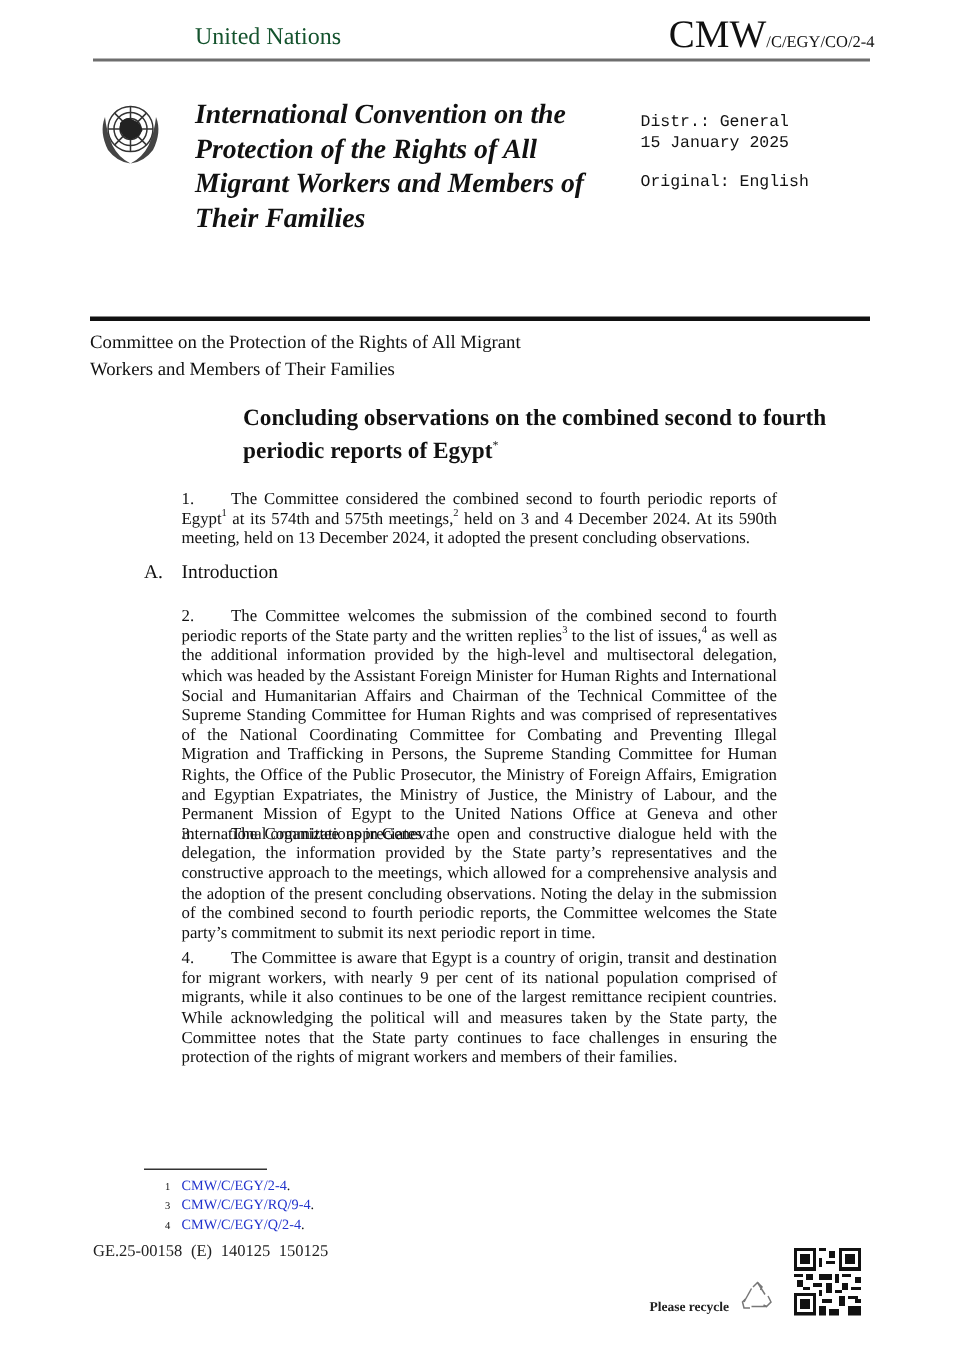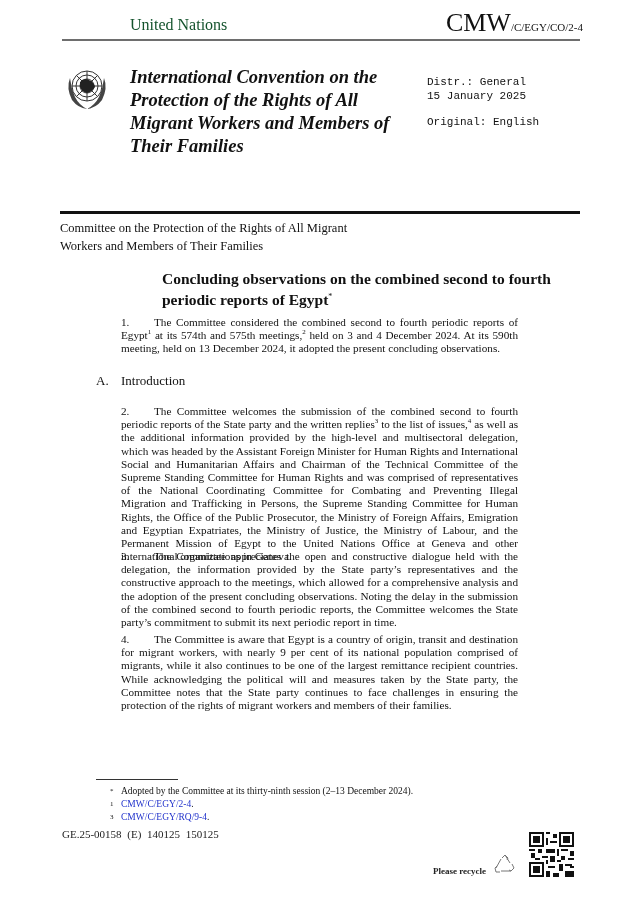--- a/index.html
+++ b/index.html
@@ -65,43 +65,43 @@
   <div>Distr.: General</div>
   <div>15 January 2025</div>
   <div class="original">Original: English</div>
 </div>
 
 <div class="abs rule-thick"></div>
 <div class="abs committee">Committee on the Protection of the Rights of All Migrant Workers and Members of Their Families</div>
 
 <div class="abs doc-title"><span>Concluding observations on the combined second to fourth periodic reports of Egypt</span><sup>*</sup></div>
 
-<div class="abs para" style="top:316px;">
+<div class="abs para" style="top:327px;">
   <span class="num">1.</span><span>The Committee considered the combined second to fourth periodic reports of Egypt</span><sup>1</sup><span> at its 574th and 575th meetings,</span><sup>2</sup><span> held on 3 and 4 December 2024. At its 590th meeting, held on 13 December 2024, it adopted the present concluding observations.</span>
 </div>
 
 <div class="abs section"><span class="letter">A.</span><span>Introduction</span></div>
 
 <div class="abs para" style="top:405px;">
   <span class="num">2.</span><span>The Committee welcomes the submission of the combined second to fourth periodic reports of the State party and the written replies</span><sup>3</sup><span> to the list of issues,</span><sup>4</sup><span> as well as the additional information provided by the high-level and multisectoral delegation, which was headed by the Assistant Foreign Minister for Human Rights and International Social and Humanitarian Affairs and Chairman of the Technical Committee of the Supreme Standing Committee for Human Rights and was comprised of representatives of the National Coordinating Committee for Combating and Preventing Illegal Migration and Trafficking in Persons, the Supreme Standing Committee for Human Rights, the Office of the Public Prosecutor, the Ministry of Foreign Affairs, Emigration and Egyptian Expatriates, the Ministry of Justice, the Ministry of Labour, and the Permanent Mission of Egypt to the United Nations Office at Geneva and other international organizations in Geneva.</span>
 </div>
 
 <div class="abs para" style="top:550px;">
   <span class="num">3.</span><span>The Committee appreciates the open and constructive dialogue held with the delegation, the information provided by the State party’s representatives and the constructive approach to the meetings, which allowed for a comprehensive analysis and the adoption of the present concluding observations. Noting the delay in the submission of the combined second to fourth periodic reports, the Committee welcomes the State party’s commitment to submit its next periodic report in time.</span>
 </div>
 
 <div class="abs para" style="top:633px;">
   <span class="num">4.</span><span>The Committee is aware that Egypt is a country of origin, transit and destination for migrant workers, with nearly 9 per cent of its national population comprised of migrants, while it also continues to be one of the largest remittance recipient countries. While acknowledging the political will and measures taken by the State party, the Committee notes that the State party continues to face challenges in ensuring the protection of the rights of migrant workers and members of their families.</span>
 </div>
 
 <div class="abs fn-rule"></div>
 <div class="abs footnotes">
-  <div class="fn"><span class="mark">*</span><span>Adopted by the Committee at its thirty-ninth session (2–13 December 2024).</span></div>
   <div class="fn"><span class="mark">1</span><a>CMW/C/EGY/2-4</a><span>.</span></div>
   <div class="fn"><span class="mark">3</span><a>CMW/C/EGY/RQ/9-4</a><span>.</span></div>
+  <div class="fn"><span class="mark">4</span><a>CMW/C/EGY/Q/2-4</a><span>.</span></div>
 </div>
 
 <div class="abs jobno">GE.25-00158 (E)   140125   150125</div>
 <div class="abs recycle-label">Please recycle</div>
 <svg class="abs recycle-icon" viewBox="0 0 24 24">
   <g fill="none" stroke="#777" stroke-width="1">
     <path d="M9 5 l3 -3 l3 3 l-1 2"></path>
     <path d="M19 11 l2 4 l-3 3 l-2 -1"></path>
     <path d="M7 19 l-4 0 l-1 -4 l2 -2"></path>
     <path d="M12 2 l5 8"></path>

